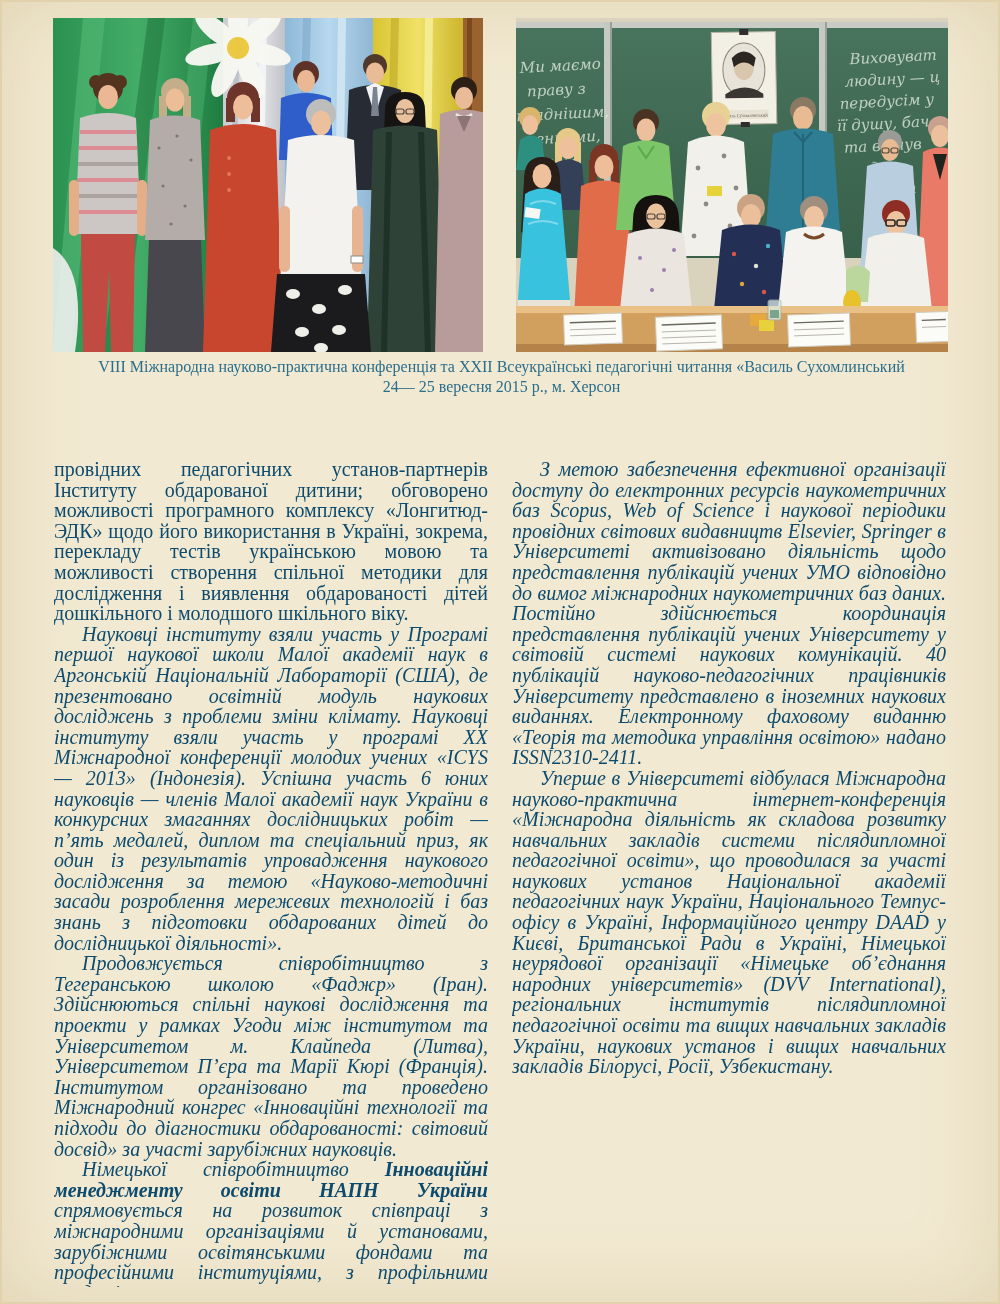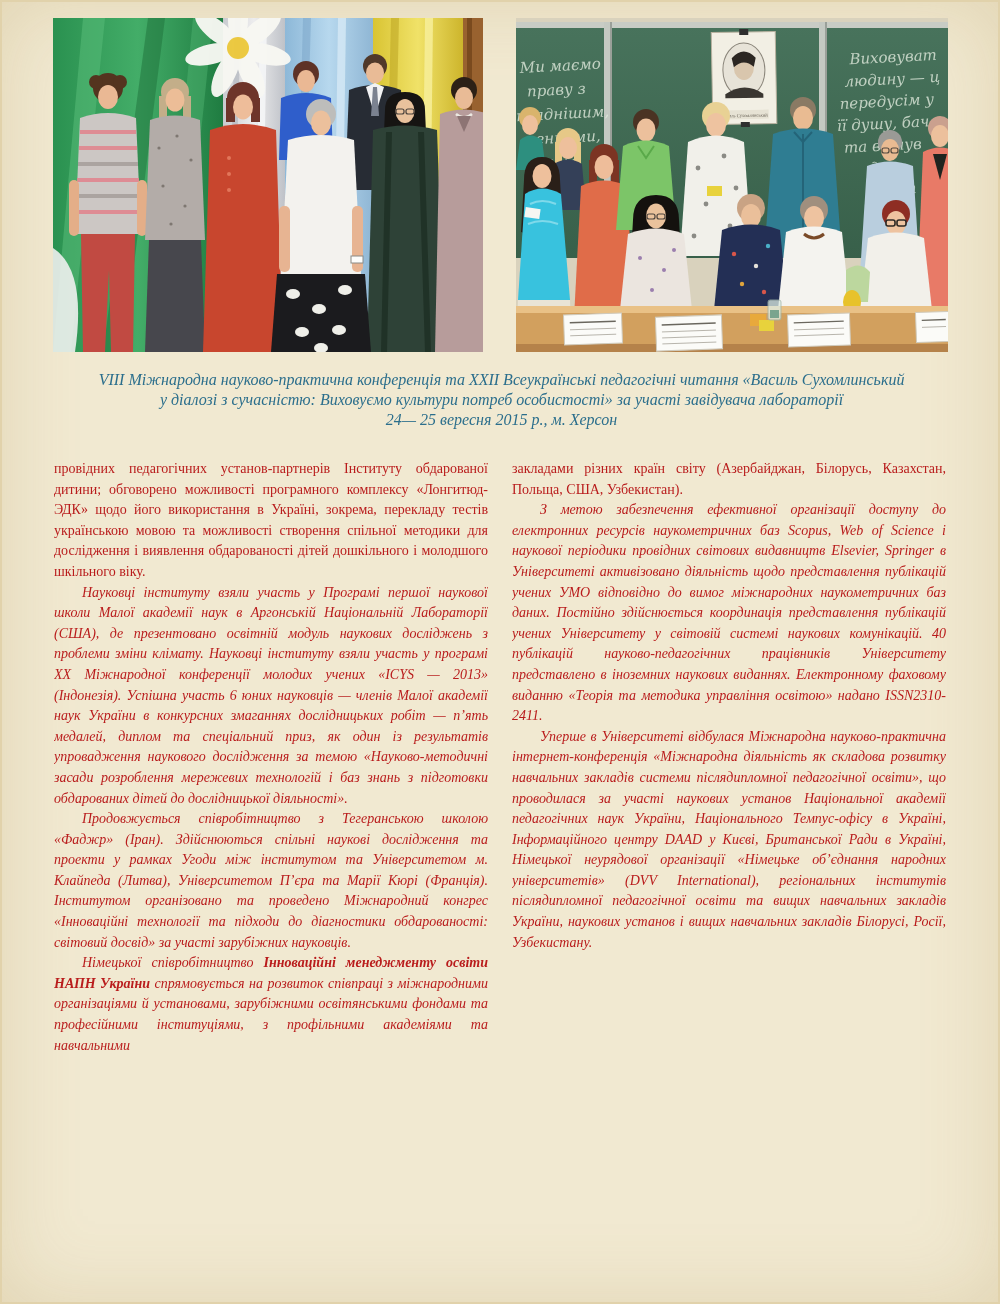--- a/index.html
+++ b/index.html
@@ -7,29 +7,29 @@
     position:relative;width:1000px;height:1304px;margin:0 auto;
     background:#f1e9d1;overflow:hidden;
     box-shadow: inset 0 0 0 2px #e1d2ab, inset 0 0 80px rgba(168,136,70,.22);
     font-family:"Liberation Serif", serif;
   }
   .photo{position:absolute;top:18px;overflow:hidden;background:#ccc;}
   .photo-left{left:53px;width:430px;height:334px;}
   .photo-right{left:516px;width:432px;height:334px;}
   .photo svg{display:block;width:100%;height:100%;}
   .caption{
-    position:absolute;left:55px;top:370px;width:893px;
-    color:#2b6e8c;font-style:italic;font-size:16px;line-height:20px;
+    position:absolute;left:55px;top:357px;width:893px;
+    color:#2b6e8c;font-size:16px;line-height:20px;
     text-align:center;
   }
   .caption .l4{text-align:center;}
   .col{
     position:absolute;top:459px;width:434px;height:828px;
-    font-size:14px;line-height:20.6px;text-align:justify;
-    color:#b91c1c;overflow:hidden;
+    font-size:20px;line-height:20.6px;text-align:justify;
+    color:#0c4a6e;overflow:hidden;
   }
   .col-left{left:54px;}
   .col-right{left:512px;}
   p.body-p{margin:0;padding:0;}
   p.indent{text-indent:28px;font-style:italic;}
   .bold{font-weight:bold;}
   .chalk{font-family:"DejaVu Serif", serif;font-style:italic;}
 </style>
 </head>
 <body>
@@ -360,30 +360,28 @@
       <rect x="243" y="302" width="15" height="11" fill="#e8d23c"></rect>
       <g>
         <rect x="252" y="282" width="13" height="20" rx="2" fill="#dcebe2" opacity=".75" stroke="#9fb4a8" stroke-width="1"></rect>
         <rect x="254" y="292" width="9" height="8" fill="#7aa48e"></rect>
       </g>
     </svg>
   </div>
 
   <div class="caption">
     <div>VIII Міжнародна науково-практична конференція та XXII Всеукраїнські педагогічні читання «Василь Сухомлинський</div>
-    <div>у діалозі з сучасністю: Виховуємо культури потреб особистості» за участі завідувача лабораторії</div>
     <div class="l4">24— 25 вересня 2015 р., м. Херсон</div>
   </div>
 
   <div class="col col-left">
     <p class="body-p">провідних педагогічних установ-партнерів Інституту обдарованої дитини; обговорено можливості програмного комплексу «Лонгитюд-ЭДК» щодо його використання в Україні, зокрема, перекладу тестів українською мовою та можливості створення спільної методики для дослідження і виявлення обдарованості дітей дошкільного і молодшого шкільного віку.</p>
     <p class="body-p indent">Науковці інституту взяли участь у Програмі першої наукової школи Малої академії наук в Аргонській Національній Лабораторії (США), де презентовано освітній модуль наукових досліджень з проблеми зміни клімату. Науковці інституту взяли участь у програмі XX Міжнародної конференції молодих учених «ICYS — 2013» (Індонезія). Успішна участь 6 юних науковців — членів Малої академії наук України в конкурсних змаганнях дослідницьких робіт — п’ять медалей, диплом та спеціальний приз, як один із результатів упровадження наукового дослідження за темою «Науково-методичні засади розроблення мережевих технологій і баз знань з підготовки обдарованих дітей до дослідницької діяльності».</p>
     <p class="body-p indent">Продовжується співробітництво з Тегеранською школою «Фаджр» (Іран). Здійснюються спільні наукові дослідження та проекти у рамках Угоди між інститутом та Університетом м. Клайпеда (Литва), Університетом П’єра та Марії Кюрі (Франція). Інститутом організовано та проведено Міжнародний конгрес «Інноваційні технології та підходи до діагностики обдарованості: світовий досвід» за участі зарубіжних науковців.</p>
     <p class="body-p indent"><span>Німецької співробітництво </span><span class="bold">Інноваційні менеджменту освіти НАПН України</span><span> спрямовується на розвиток співпраці з міжнародними організаціями й установами, зарубіжними освітянськими фондами та професійними інституціями, з профільними академіями та навчальними</span></p>
   </div>
 
   <div class="col col-right">
-    <p class="body-p">закладами різних країн світу (Азербайджан, Білорусь, Казахстан, Польща, США, Узбекистан).</p>
     <p class="body-p indent">З метою забезпечення ефективної організації доступу до електронних ресурсів наукометричних баз Scopus, Web of Science і наукової періодики провідних світових видавництв Elsevier, Springer в Університеті активізовано діяльність щодо представлення публікацій учених УМО відповідно до вимог міжнародних наукометричних баз даних. Постійно здійснюється координація представлення публікацій учених Університету у світовій системі наукових комунікацій. 40 публікацій науково-педагогічних працівників Університету представлено в іноземних наукових виданнях. Електронному фаховому виданню «Теорія та методика управління освітою» надано ISSN2310-2411.</p>
     <p class="body-p indent">Уперше в Університеті відбулася Міжнародна науково-практична інтернет-конференція «Міжнародна діяльність як складова розвитку навчальних закладів системи післядипломної педагогічної освіти», що проводилася за участі наукових установ Національної академії педагогічних наук України, Національного Темпус-офісу в Україні, Інформаційного центру DAAD у Києві, Британської Ради в Україні, Німецької неурядової організації «Німецьке об’єднання народних університетів» (DVV International), регіональних інститутів післядипломної педагогічної освіти та вищих навчальних закладів України, наукових установ і вищих навчальних закладів Білорусі, Росії, Узбекистану.</p>
   </div>
 
 </div>
 
 </body></html>

